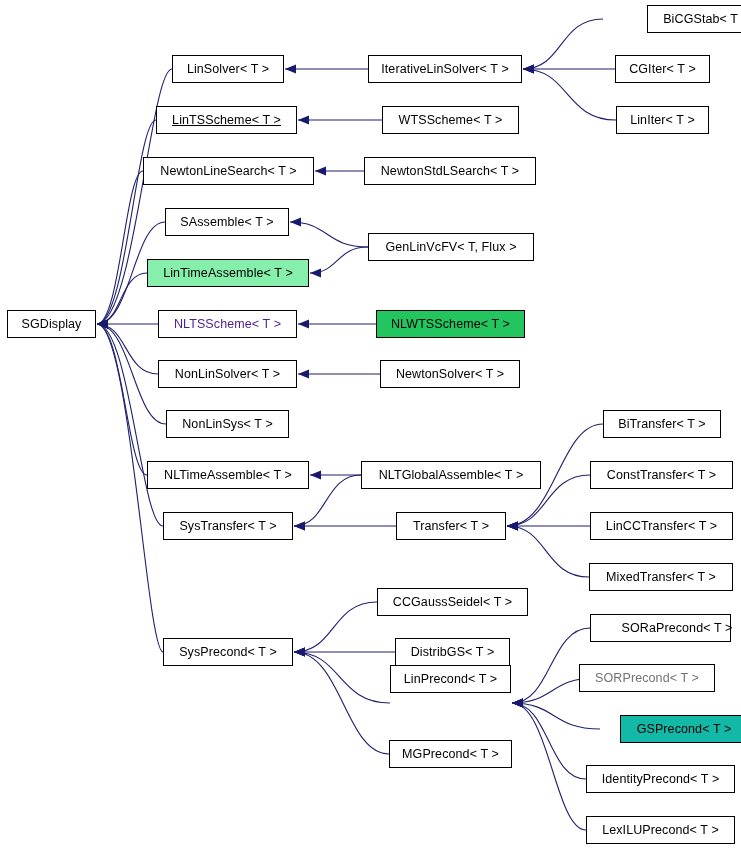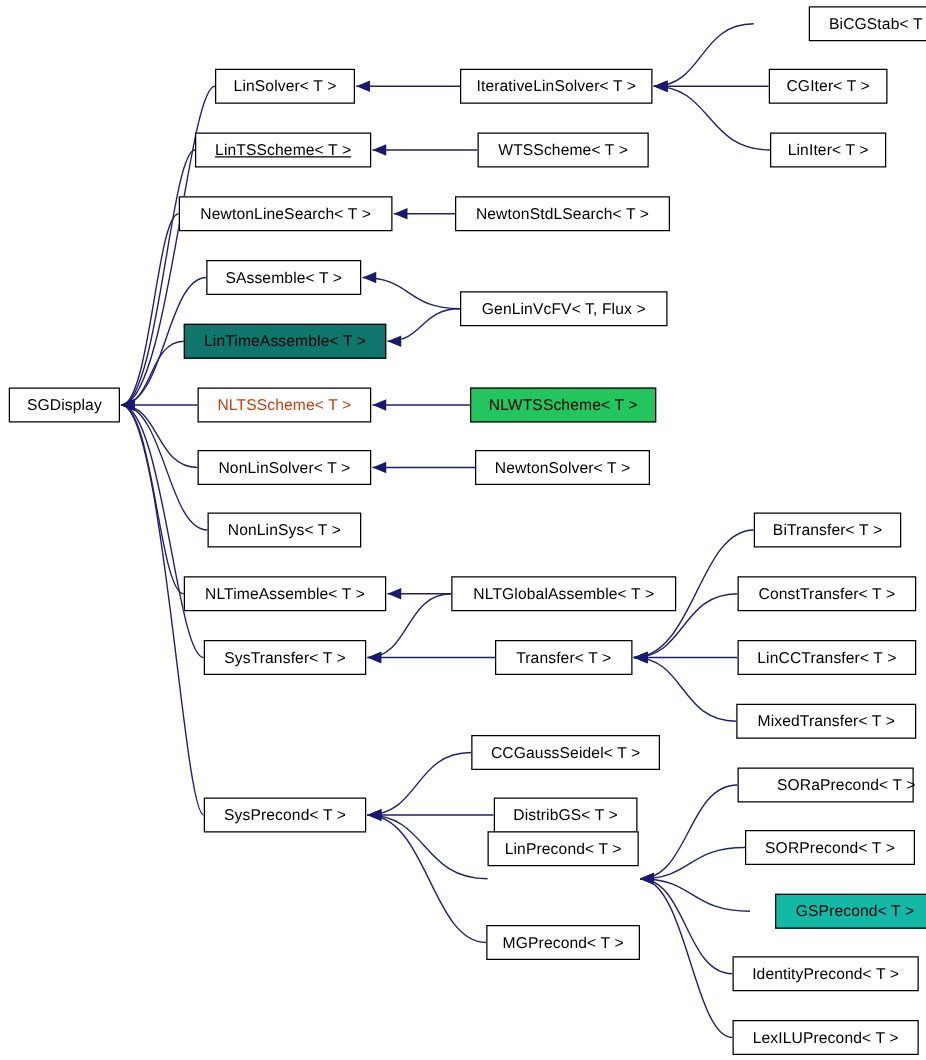--- a/index.html
+++ b/index.html
@@ -125,38 +125,38 @@
       <div class="node" style="left: 368px; top: 55px; width: 154px; height: 28px; border-color: rgb(0, 0, 0); background: rgb(255, 255, 255); color: rgb(0, 0, 0);">IterativeLinSolver&lt; T &gt;</div>
       <div class="node" style="left: 603px; top: 5px; width: 118px; height: 28px; border-color: rgb(0, 0, 0); background: rgb(255, 255, 255); color: rgb(0, 0, 0); margin-left: 44px;">BiCGStab&lt; T &gt;</div>
       <div class="node" style="left: 615px; top: 55px; width: 95px; height: 28px; border-color: rgb(0, 0, 0); background: rgb(255, 255, 255); color: rgb(0, 0, 0);">CGIter&lt; T &gt;</div>
       <div class="node" style="left: 616px; top: 106px; width: 93px; height: 28px; border-color: rgb(0, 0, 0); background: rgb(255, 255, 255); color: rgb(0, 0, 0);">LinIter&lt; T &gt;</div>
       <div class="node" style="left: 156px; top: 106px; width: 141px; height: 28px; border-color: rgb(0, 0, 0); background: rgb(255, 255, 255); color: rgb(0, 0, 0); text-decoration: underline;">LinTSScheme&lt; T &gt;</div>
       <div class="node" style="left: 382px; top: 106px; width: 137px; height: 28px; border-color: rgb(0, 0, 0); background: rgb(255, 255, 255); color: rgb(0, 0, 0);">WTSScheme&lt; T &gt;</div>
       <div class="node" style="left: 143px; top: 157px; width: 171px; height: 28px; border-color: rgb(0, 0, 0); background: rgb(255, 255, 255); color: rgb(0, 0, 0);">NewtonLineSearch&lt; T &gt;</div>
       <div class="node" style="left: 364px; top: 157px; width: 172px; height: 28px; border-color: rgb(0, 0, 0); background: rgb(255, 255, 255); color: rgb(0, 0, 0);">NewtonStdLSearch&lt; T &gt;</div>
       <div class="node" style="left: 165px; top: 208px; width: 124px; height: 28px; border-color: rgb(0, 0, 0); background: rgb(255, 255, 255); color: rgb(0, 0, 0);">SAssemble&lt; T &gt;</div>
       <div class="node" style="left: 368px; top: 233px; width: 166px; height: 28px; border-color: rgb(0, 0, 0); background: rgb(255, 255, 255); color: rgb(0, 0, 0);">GenLinVcFV&lt; T, Flux &gt;</div>
-      <div class="node" style="left: 147px; top: 259px; width: 162px; height: 28px; border-color: rgb(0, 0, 0); background: #0f766e; color: rgb(0, 0, 0);">LinTimeAssemble&lt; T &gt;</div>
-      <div class="node" style="left: 158px; top: 310px; width: 139px; height: 28px; border-color: rgb(0, 0, 0); background: rgb(255, 255, 255); color: #c2410c;">NLTSScheme&lt; T &gt;</div>
+      <div class="node" style="left: 147px; top: 259px; width: 162px; height: 28px; border-color: rgb(0, 0, 0); background: #86efac; color: rgb(0, 0, 0);">LinTimeAssemble&lt; T &gt;</div>
+      <div class="node" style="left: 158px; top: 310px; width: 139px; height: 28px; border-color: rgb(0, 0, 0); background: rgb(255, 255, 255); color: #4c1d95;">NLTSScheme&lt; T &gt;</div>
       <div class="node" style="left: 376px; top: 310px; width: 149px; height: 28px; border-color: rgb(0, 0, 0); background: #22c55e; color: rgb(0, 0, 0);">NLWTSScheme&lt; T &gt;</div>
       <div class="node" style="left: 158px; top: 360px; width: 139px; height: 28px; border-color: rgb(0, 0, 0); background: rgb(255, 255, 255); color: rgb(0, 0, 0);">NonLinSolver&lt; T &gt;</div>
       <div class="node" style="left: 380px; top: 360px; width: 140px; height: 28px; border-color: rgb(0, 0, 0); background: rgb(255, 255, 255); color: rgb(0, 0, 0);">NewtonSolver&lt; T &gt;</div>
       <div class="node" style="left: 166px; top: 410px; width: 123px; height: 28px; border-color: rgb(0, 0, 0); background: rgb(255, 255, 255); color: rgb(0, 0, 0);">NonLinSys&lt; T &gt;</div>
       <div class="node" style="left: 147px; top: 461px; width: 162px; height: 28px; border-color: rgb(0, 0, 0); background: rgb(255, 255, 255); color: rgb(0, 0, 0);">NLTimeAssemble&lt; T &gt;</div>
       <div class="node" style="left: 361px; top: 461px; width: 180px; height: 28px; border-color: rgb(0, 0, 0); background: rgb(255, 255, 255); color: rgb(0, 0, 0);">NLTGlobalAssemble&lt; T &gt;</div>
       <div class="node" style="left: 603px; top: 410px; width: 118px; height: 28px; border-color: rgb(0, 0, 0); background: rgb(255, 255, 255); color: rgb(0, 0, 0);">BiTransfer&lt; T &gt;</div>
       <div class="node" style="left: 163px; top: 512px; width: 130px; height: 28px; border-color: rgb(0, 0, 0); background: rgb(255, 255, 255); color: rgb(0, 0, 0);">SysTransfer&lt; T &gt;</div>
       <div class="node" style="left: 396px; top: 512px; width: 110px; height: 28px; border-color: rgb(0, 0, 0); background: rgb(255, 255, 255); color: rgb(0, 0, 0);">Transfer&lt; T &gt;</div>
       <div class="node" style="left: 590px; top: 461px; width: 143px; height: 28px; border-color: rgb(0, 0, 0); background: rgb(255, 255, 255); color: rgb(0, 0, 0);">ConstTransfer&lt; T &gt;</div>
       <div class="node" style="left: 590px; top: 512px; width: 143px; height: 28px; border-color: rgb(0, 0, 0); background: rgb(255, 255, 255); color: rgb(0, 0, 0);">LinCCTransfer&lt; T &gt;</div>
       <div class="node" style="left: 589px; top: 563px; width: 144px; height: 28px; border-color: rgb(0, 0, 0); background: rgb(255, 255, 255); color: rgb(0, 0, 0);">MixedTransfer&lt; T &gt;</div>
       <div class="node" style="left: 377px; top: 588px; width: 151px; height: 28px; border-color: rgb(0, 0, 0); background: rgb(255, 255, 255); color: rgb(0, 0, 0);">CCGaussSeidel&lt; T &gt;</div>
       <div class="node" style="left: 163px; top: 638px; width: 130px; height: 28px; border-color: rgb(0, 0, 0); background: rgb(255, 255, 255); color: rgb(0, 0, 0);">SysPrecond&lt; T &gt;</div>
       <div class="node" style="left: 395px; top: 638px; width: 115px; height: 28px; border-color: rgb(0, 0, 0); background: rgb(255, 255, 255); color: rgb(0, 0, 0);">DistribGS&lt; T &gt;</div>
       <div class="node" style="left: 390px; top: 649px; width: 121px; height: 28px; border-color: rgb(0, 0, 0); background: rgb(255, 255, 255); color: rgb(0, 0, 0); margin-top: 16px;">LinPrecond&lt; T &gt;</div>
       <div class="node" style="left: 389px; top: 740px; width: 123px; height: 28px; border-color: rgb(0, 0, 0); background: rgb(255, 255, 255); color: rgb(0, 0, 0);">MGPrecond&lt; T &gt;</div>
       <div class="node" style="left: 590px; top: 614px; width: 141px; height: 28px; border-color: rgb(0, 0, 0); background: rgb(255, 255, 255); color: rgb(0, 0, 0); padding-left: 33px;">SORaPrecond&lt; T &gt;</div>
-      <div class="node" style="left: 596px; top: 664px; width: 136px; height: 28px; border-color: rgb(0, 0, 0); background: rgb(255, 255, 255); color: #000000;">SORPrecond&lt; T &gt;</div>
+      <div class="node" style="left: 579px; top: 664px; width: 136px; height: 28px; border-color: rgb(0, 0, 0); background: rgb(255, 255, 255); color: #737373;">SORPrecond&lt; T &gt;</div>
       <div class="node" style="left: 600px; top: 715px; width: 128px; height: 28px; border-color: rgb(0, 0, 0); background: #14b8a6; color: rgb(0, 0, 0); margin-left: 20px;">GSPrecond&lt; T &gt;</div>
       <div class="node" style="left: 586px; top: 765px; width: 149px; height: 28px; border-color: rgb(0, 0, 0); background: rgb(255, 255, 255); color: rgb(0, 0, 0);">IdentityPrecond&lt; T &gt;</div>
       <div class="node" style="left: 586px; top: 816px; width: 149px; height: 28px; border-color: rgb(0, 0, 0); background: rgb(255, 255, 255); color: rgb(0, 0, 0);">LexILUPrecond&lt; T &gt;</div>
     </div>
 </div>
 
 </body></html>

